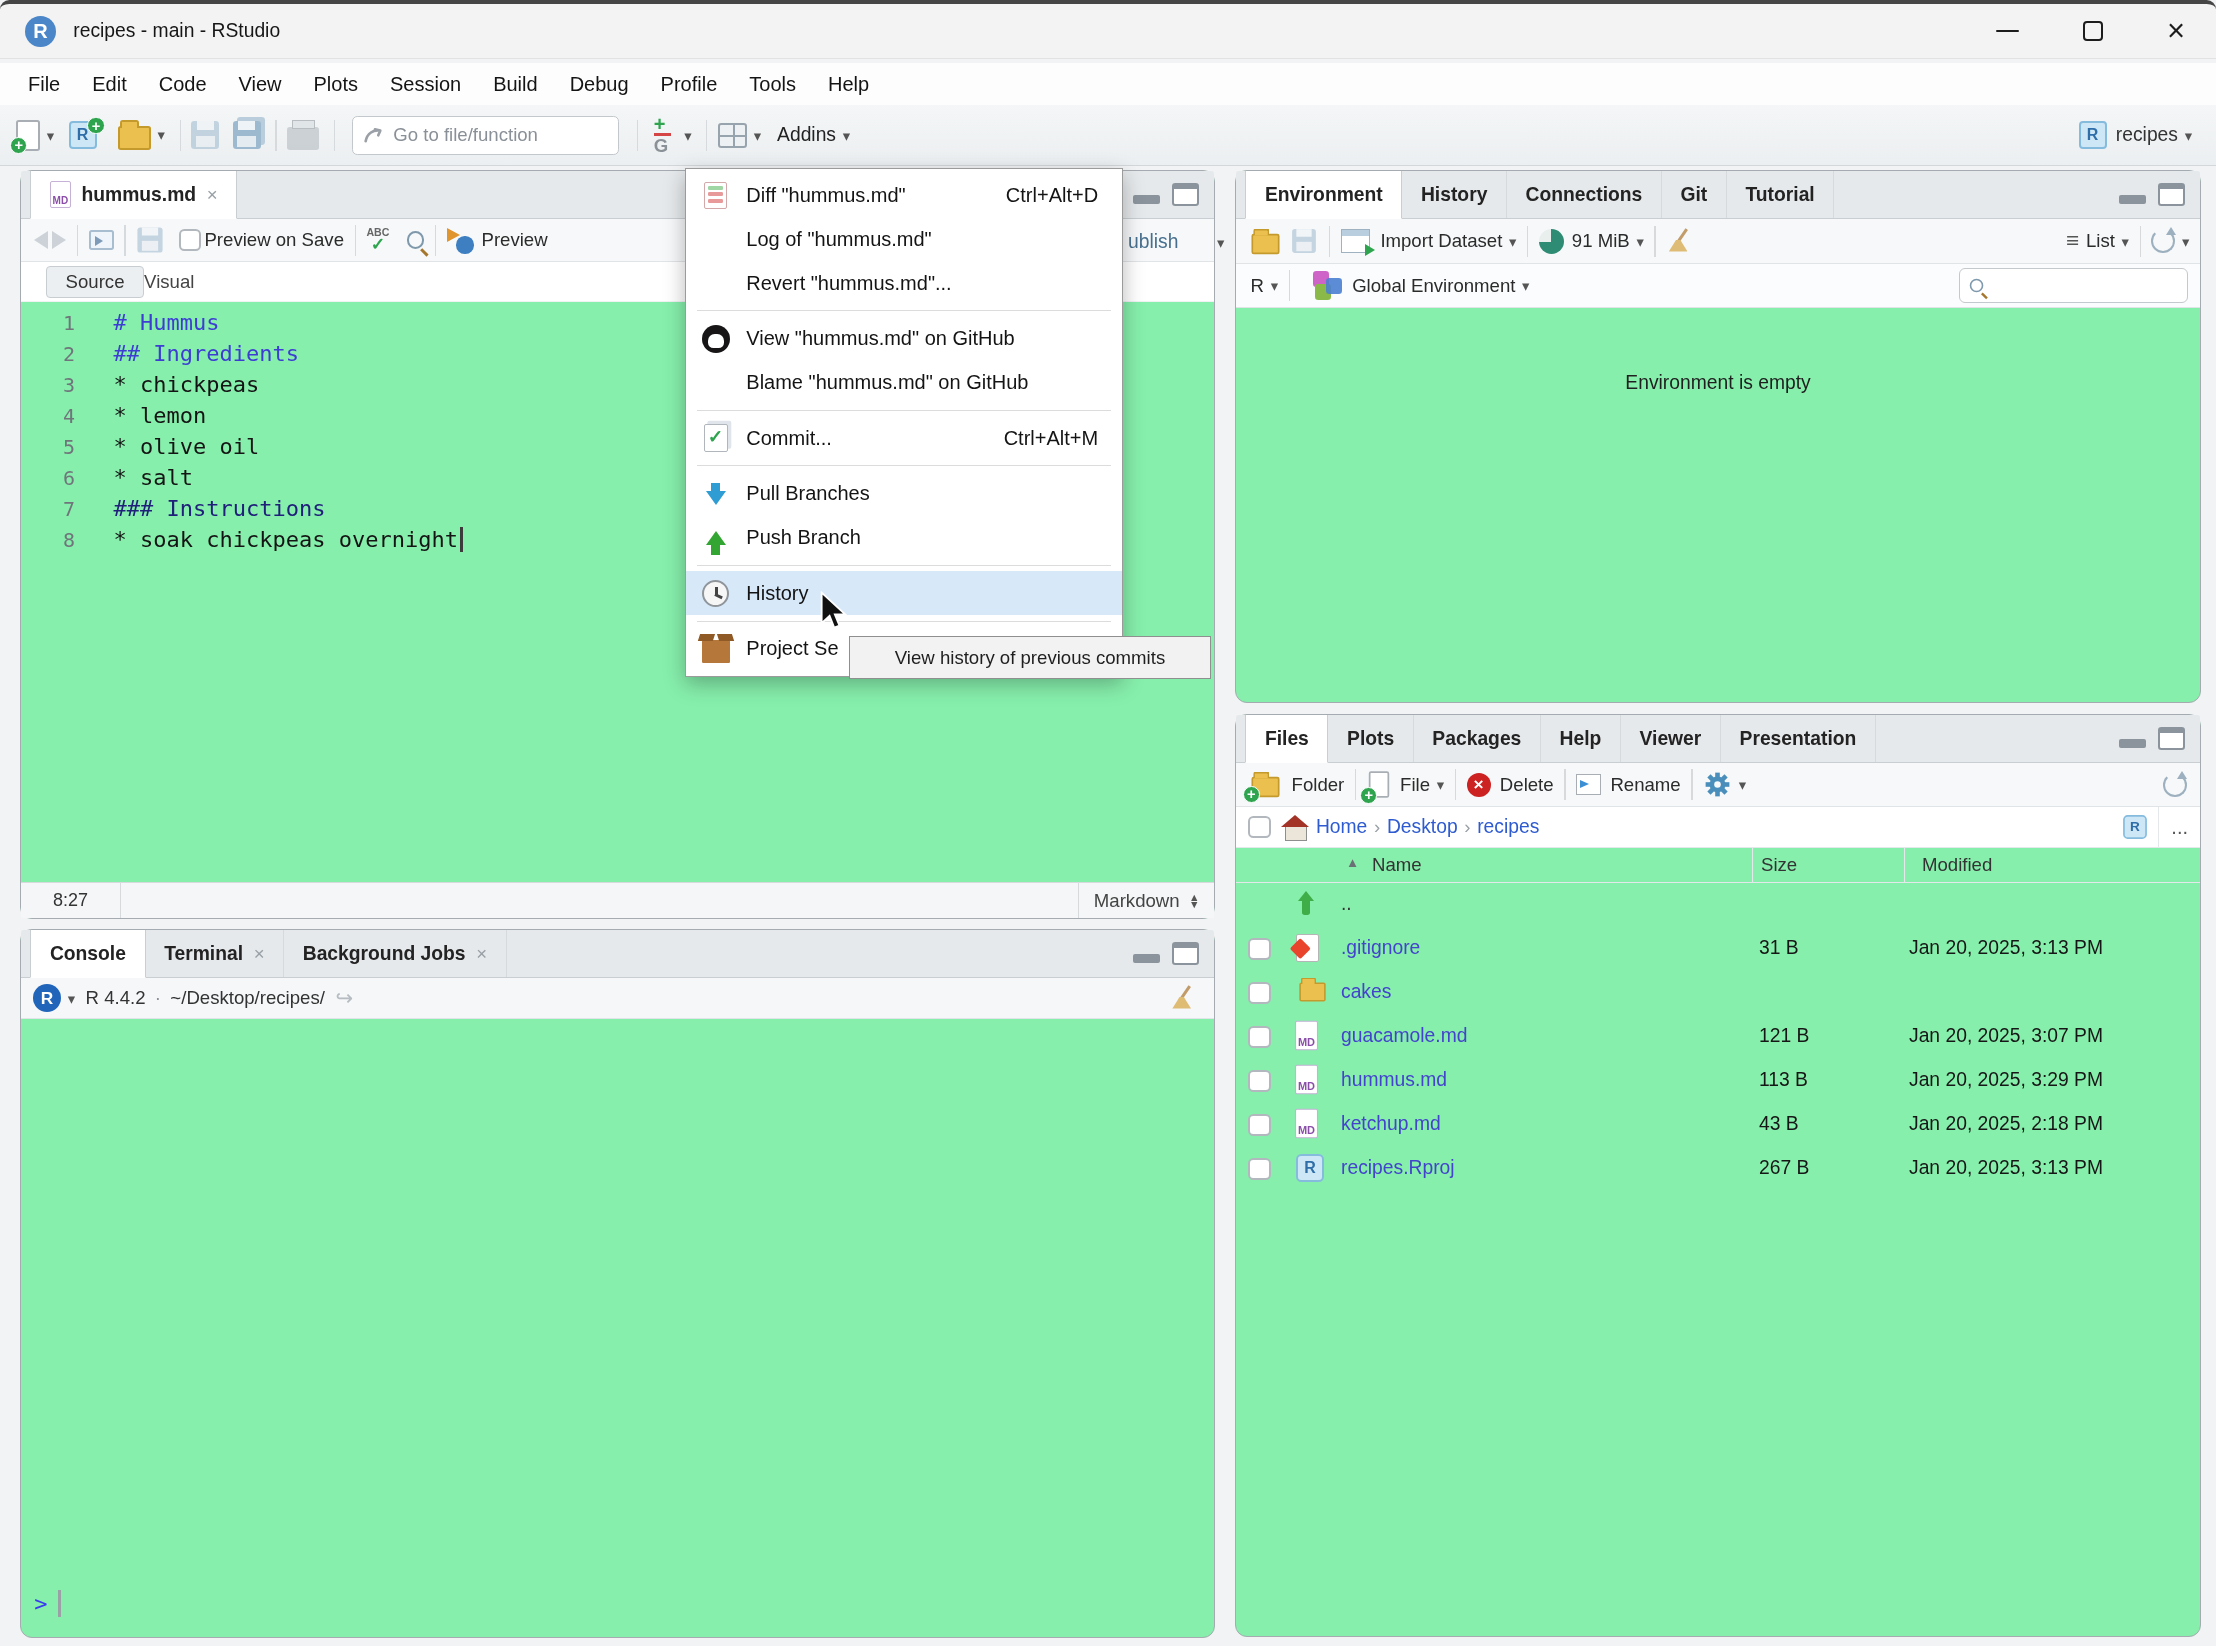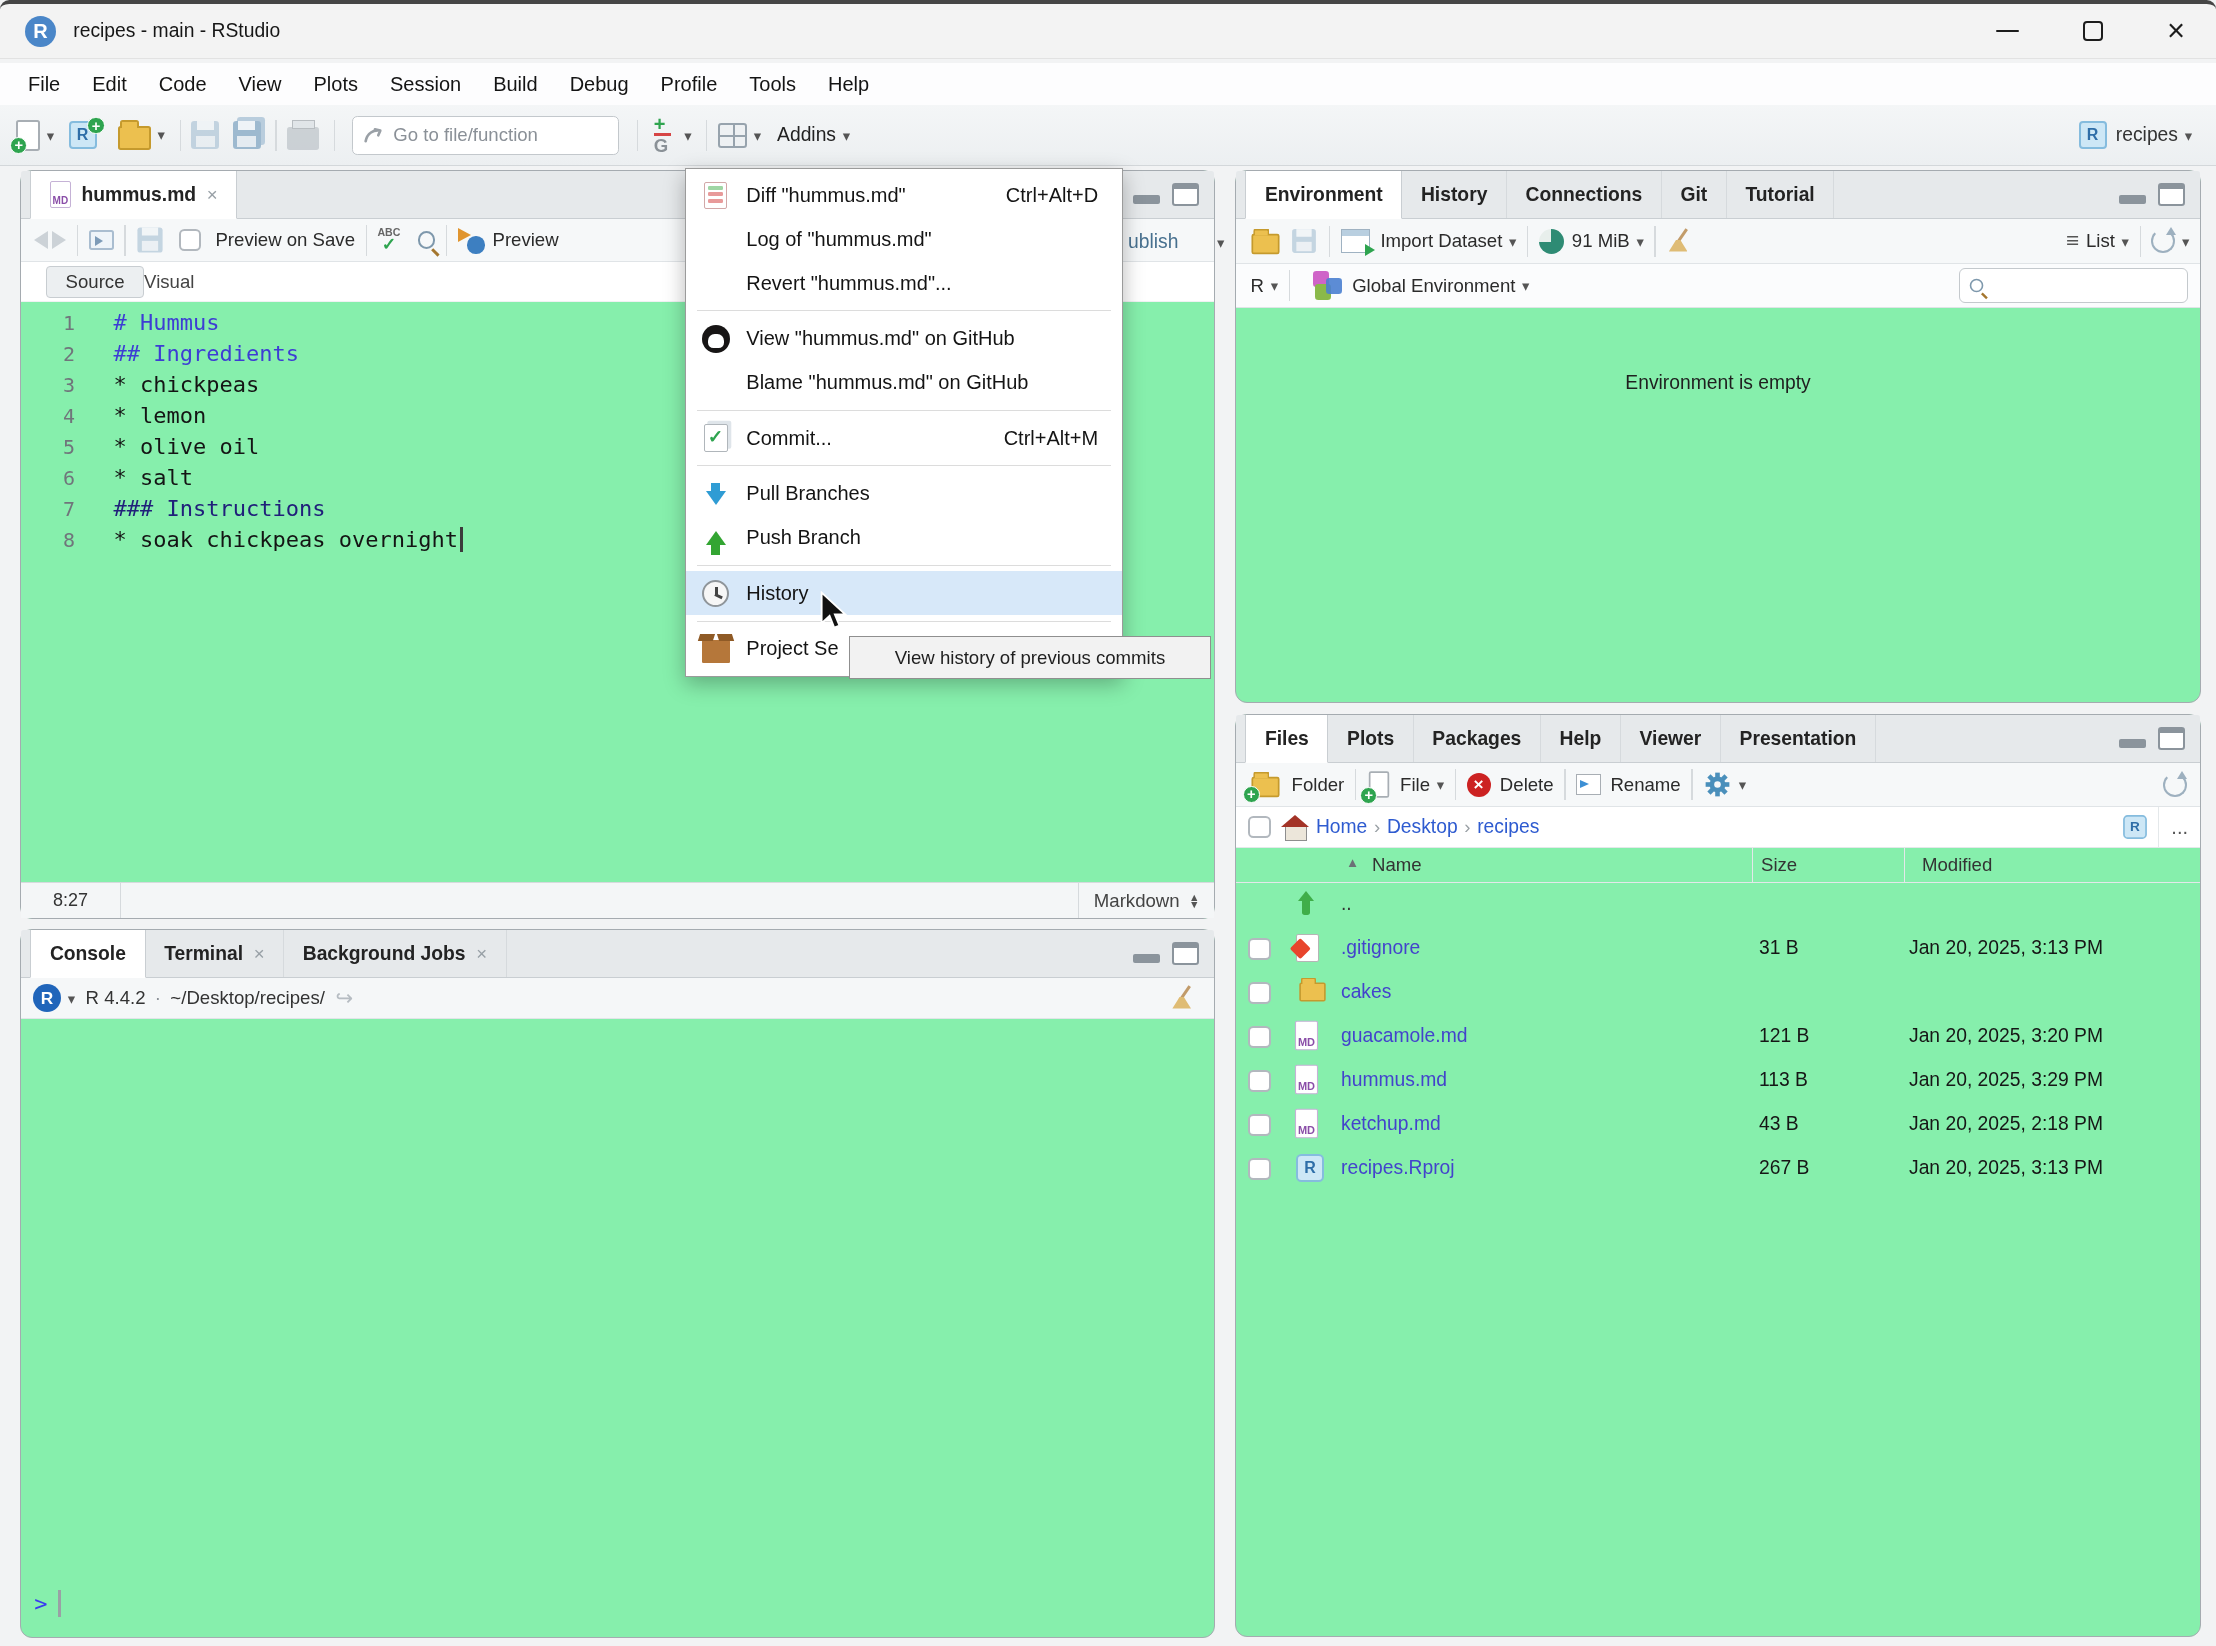--- a/index.html
+++ b/index.html
@@ -306,21 +306,21 @@
     </div>
   </div>
   <div class="ptoolbar edit-toolbar">
     <div class="nav-arrow nav-back"></div>
     <div class="nav-arrow nav-fwd"></div>
     <div class="vsep"></div>
     <div class="popout-ic"></div>
     <div class="vsep"></div>
     <div class="floppy dim" style="transform:scale(.9);"></div>
     <div class="cb" style="margin-left:14.6px;"></div>
-    <span class="ptext" style="margin-left:14px;">Preview on Save</span>
+    <span class="ptext" style="margin-left:3px;">Preview on Save</span>
     <div class="vsep"></div>
     <div class="abc-ic">
       <span class="abc">ABC</span>
         <span class="chk">✓</span>
     </div>
     <div class="mag" style="margin-left:17.3px;"></div>
     <div class="vsep"></div>
     <div class="prev-ic">
         <div class="arr"></div>
         <div class="globe"></div>
@@ -591,21 +591,21 @@
     <div class="cbx">
         <div class="cb"></div>
       </div>
     <div class="fic">
         <div class="md-ic" style="transform:scale(1.1);">
           <span>MD</span>
         </div>
       </div>
     <span class="fname">guacamole.md</span>
     <span class="fsize">121 B</span>
-    <span class="fmod">Jan 20, 2025, 3:20 PM</span>
+    <span class="fmod">Jan 20, 2025, 3:07 PM</span>
   </div>
   <div class="frow">
     <div class="cbx">
         <div class="cb"></div>
       </div>
     <div class="fic">
         <div class="md-ic" style="transform:scale(1.1);">
           <span>MD</span>
         </div>
       </div>

